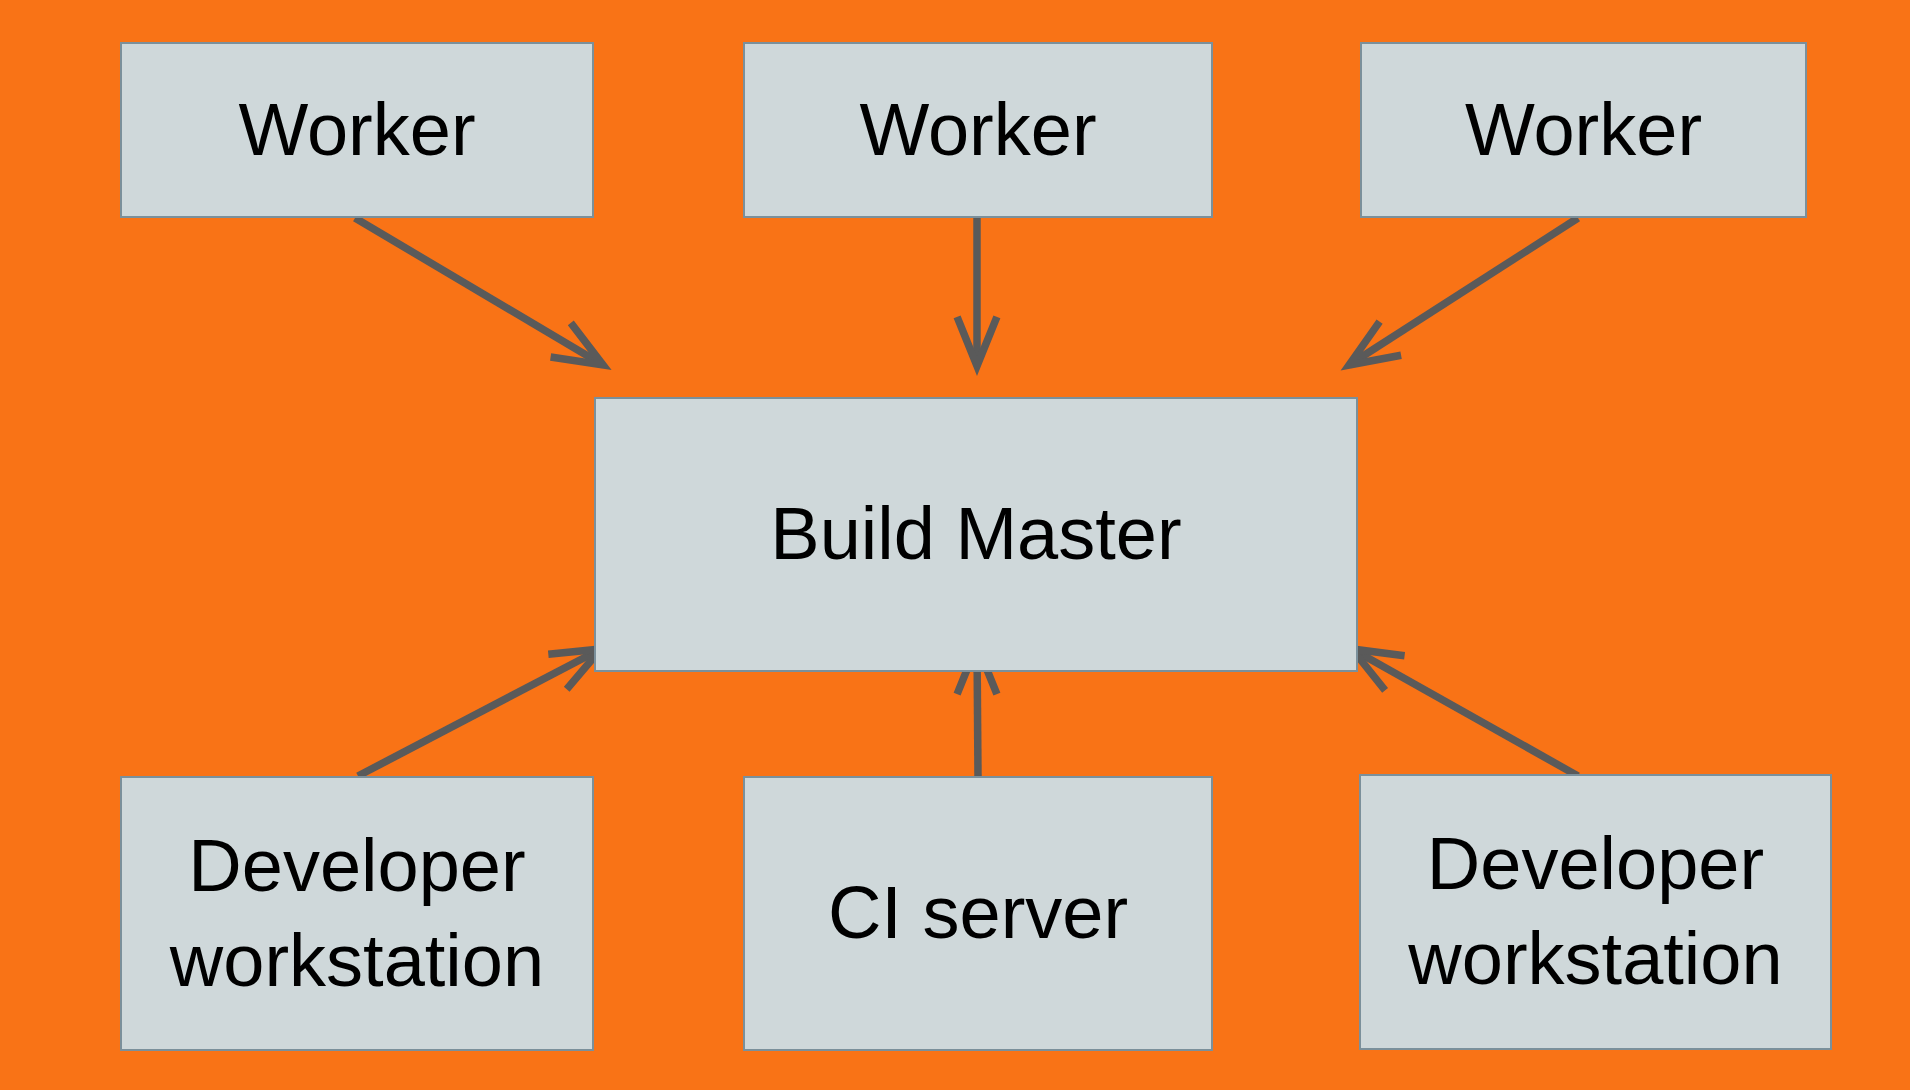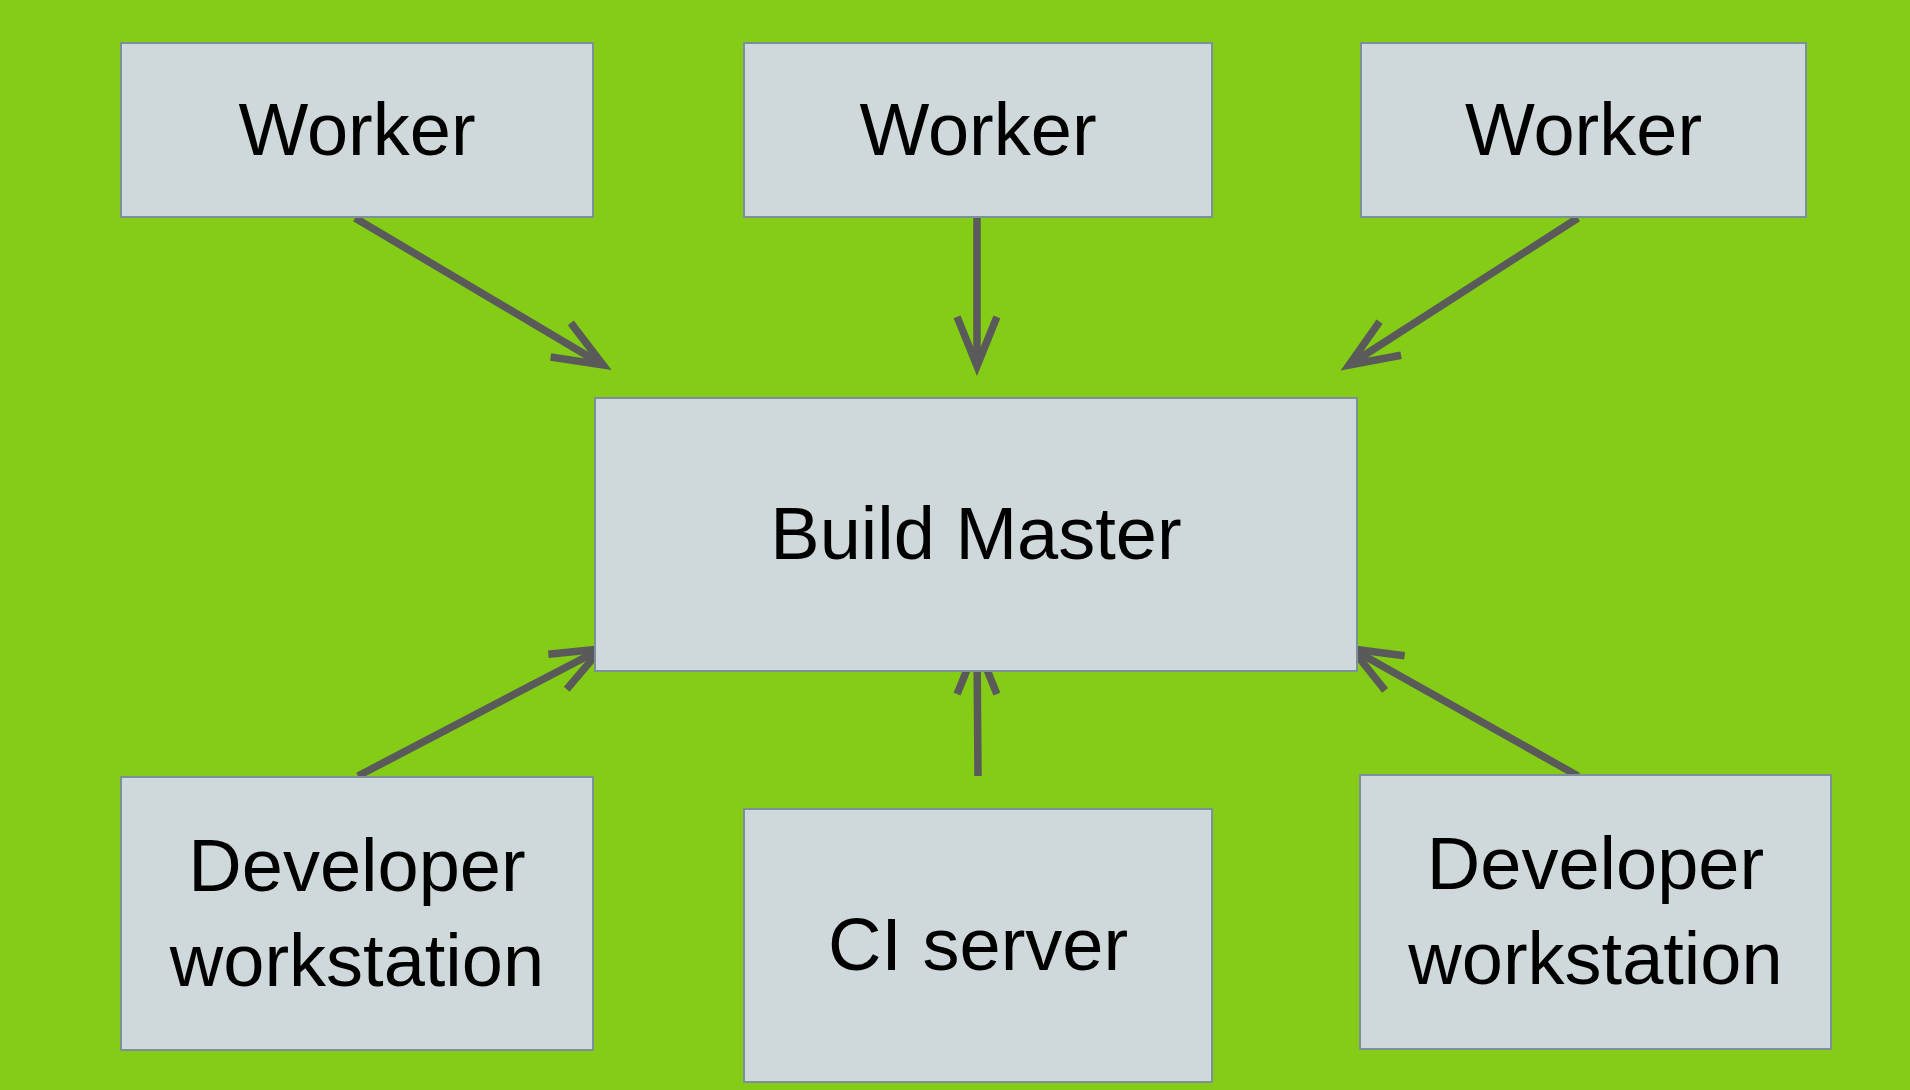--- a/index.html
+++ b/index.html
@@ -30,21 +30,21 @@
     letter-spacing: 0px;
   }
   
   .n-worker-left   { left: 120px;  top: 42px;  width: 474px; height: 176px; }
   .n-worker-middle { left: 743px;  top: 42px;  width: 470px; height: 176px; }
   .n-worker-right  { left: 1360px; top: 42px;  width: 447px; height: 176px; }
   
   .n-build-master  { left: 594px;  top: 368px; width: 764px; height: 275px; }
   
   .n-dev-left      { left: 120px;  top: 776px; width: 474px; height: 275px; }
-  .n-ci-server     { left: 743px;  top: 808px; width: 470px; height: 275px; }
+  .n-ci-server     { left: 743px;  top: 776px; width: 470px; height: 275px; }
   .n-dev-right     { left: 1359px; top: 774px; width: 473px; height: 276px; }
 
   .arrows {
     position: absolute;
     left: 0;
     top: 0;
     width: 1910px;
     height: 1090px;
     pointer-events: none;
   }
@@ -52,21 +52,21 @@
     stroke: #5a5a5a;
     stroke-width: 7.5;
     fill: none;
     stroke-linecap: butt;
     stroke-linejoin: miter;
   }
 </style>
 </head>
 <body>
 
-<div class="canvas" style="background: #84cc16;">
+<div class="canvas" style="background: #f97316;">
 
   <svg class="arrows" viewBox="0 0 1910 1090" xmlns="http://www.w3.org/2000/svg">
 
     <g class="arrow" style="stroke: rgb(90, 90, 90);">
       <line x1="355" y1="218" x2="603" y2="365"></line>
       <polyline points="570.8,322.9 603,365 550.6,357.0"></polyline>
     </g>
 
     <g class="arrow" style="stroke: rgb(90, 90, 90);">
       <line x1="977" y1="218" x2="977" y2="366"></line>

